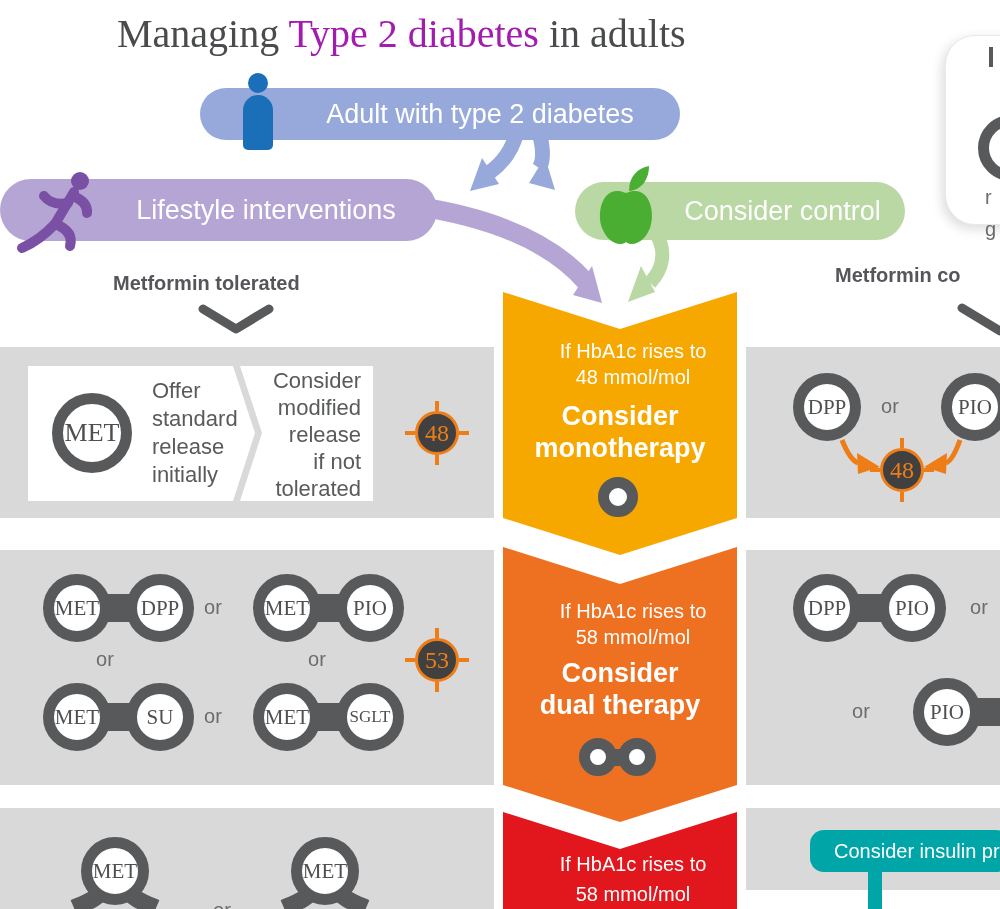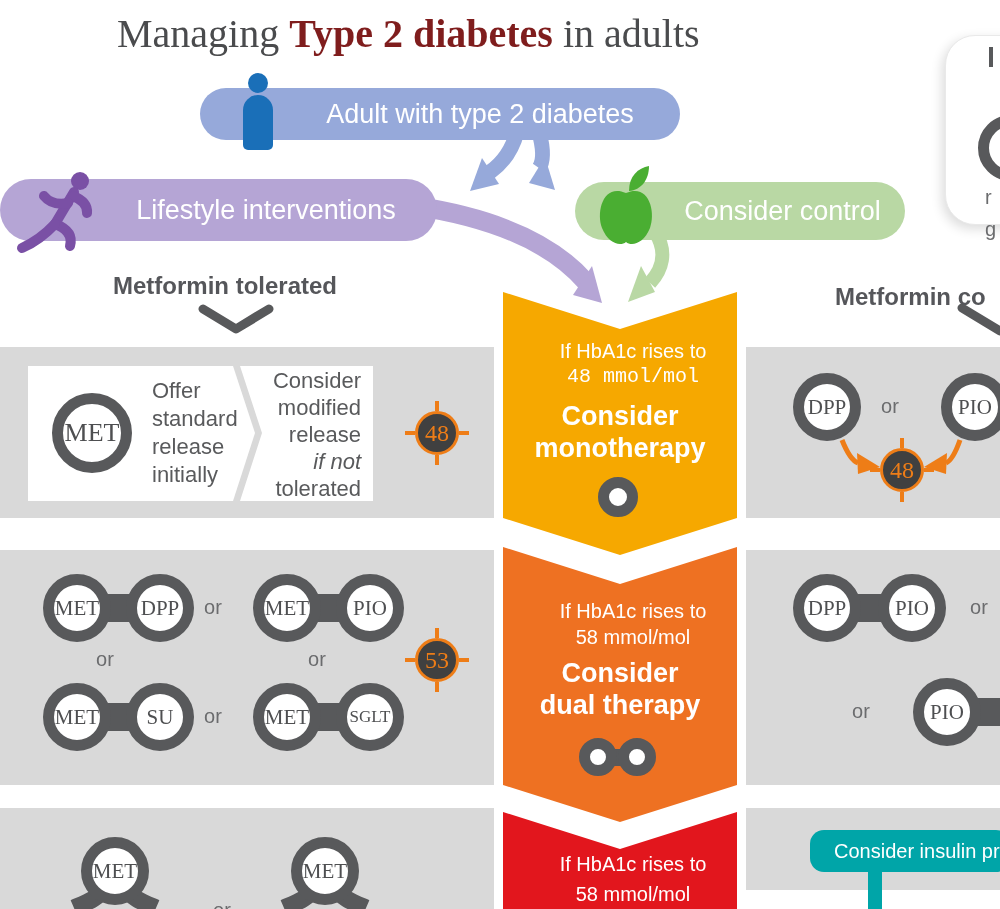--- a/index.html
+++ b/index.html
@@ -4,26 +4,26 @@
 <style>
   html,body{margin:0;padding:0;background:#fff;}
   #canvas{position:relative;width:1000px;height:909px;overflow:hidden;background:#fff;
           font-family:"Liberation Sans",sans-serif;}
   .abs{position:absolute;}
   .band{position:absolute;background:#D9D9D9;}
   svg.layer{position:absolute;left:0;top:0;pointer-events:none;}
   
   .title{position:absolute;left:117px;top:10px;font-family:"Liberation Serif",serif;
          font-size:40px;color:#4A4B4D;white-space:nowrap;}
-  .title b{font-weight:700;color:#7f1d1d;}
+  .title b{font-weight:400;color:#a21caf;}
   
   .pill{position:absolute;border-radius:999px;color:#fff;font-size:27px;
         display:flex;align-items:center;justify-content:center;}
   
-  .bh{position:absolute;font-weight:700;font-size:24px;color:#55565A;white-space:nowrap;}
+  .bh{position:absolute;font-weight:700;font-size:20px;color:#55565A;white-space:nowrap;}
   
   .ring{position:absolute;box-sizing:border-box;border:11px solid #58595B;background:#fff;
         border-radius:50%;display:flex;align-items:center;justify-content:center;
         font-family:"Liberation Serif",serif;color:#4E4F51;}
   .r68{width:68px;height:68px;font-size:21px;}
   .r68.small-label{font-size:17px;}
   .r80{width:80px;height:80px;font-size:26px;}
   .conn{position:absolute;background:#58595B;height:28px;}
   
   .bring{position:absolute;box-sizing:border-box;border:11px solid #58595B;background:#fff;border-radius:50%;}
@@ -128,46 +128,46 @@
       <path d="M55,224 Q74,231 70,246"></path>
       <path d="M55,224 Q40,240 22,248"></path>
     </g>
     <g fill="#4AAE32">
       <path d="M626,193 C603,183 596,212 602,228 C608,243 620,247 626,242 C632,247 644,243 650,228 C656,212 649,183 626,193 Z"></path>
       <path d="M629,191 C629,176 638,168 649,166 C649,180 641,190 629,191 Z"></path>
     </g>
   </svg>
 
   <div class="bh" style="left:113px;top:272px;">Metformin tolerated</div>
-  <div class="bh" style="left:835px;top:283px;">Metformin co</div>
+  <div class="bh" style="left:835px;top:264px;">Metformin co</div>
 
   <div class="card">
     <div class="abs" style="left:43px;top:11px;width:4px;height:20px;background:#58595B;"></div>
     <div class="bring" style="left:32px;top:79px;width:66px;height:66px;"></div>
     <div class="frag" style="left:39px;top:150px;">r</div>
     <div class="frag" style="left:39px;top:182px;">g</div>
   </div>
 
   <div class="bcond" style="top:338px;">If HbA1c rises to</div>
-  <div class="bcond" style="top:364px;font-family:Liberation Mono, monospace;">48 mmol/mol</div>
+  <div class="bcond" style="top:364px;">48 mmol/mol</div>
   <div class="bact" style="top:401px;">Consider</div>
   <div class="bact" style="top:433px;">monotherapy</div>
   <div class="bring" style="left:598px;top:477px;width:40px;height:40px;"></div>
 
   <div class="ring r80" style="left:52px;top:393px;">
       <span>MET</span>
     </div>
   <div class="offer" style="left:152px;top:377px;">Offer</div>
   <div class="offer" style="left:152px;top:405px;">standard</div>
   <div class="offer" style="left:152px;top:433px;">release</div>
   <div class="offer" style="left:152px;top:461px;">initially</div>
   <div class="consider" style="left:250px;top:367px;width:111px;">Consider</div>
   <div class="consider" style="left:250px;top:394px;width:111px;">modified</div>
   <div class="consider" style="left:250px;top:421px;width:111px;">release</div>
-  <div class="consider" style="left:250px;top:448px;width:111px;font-style:italic;">if not</div>
+  <div class="consider" style="left:250px;top:448px;width:111px;">if not</div>
   <div class="consider" style="left:250px;top:475px;width:111px;">tolerated</div>
   <div class="target" style="left:415px;top:411px;">
     <span class="t n"></span>
       <span class="t s"></span>
       <span class="t w"></span>
       <span class="t e"></span>
     <span class="circ">48</span>
   </div>
 
   <div class="ring r68" style="left:793px;top:373px;">

